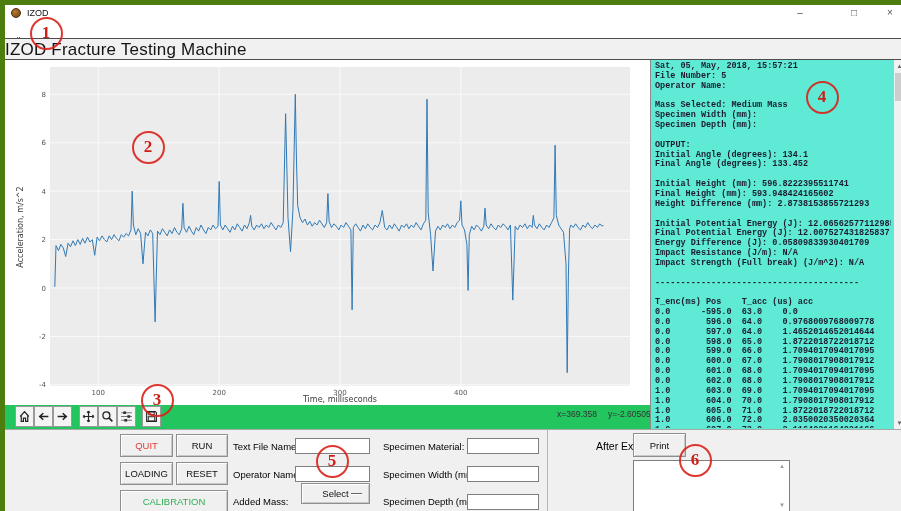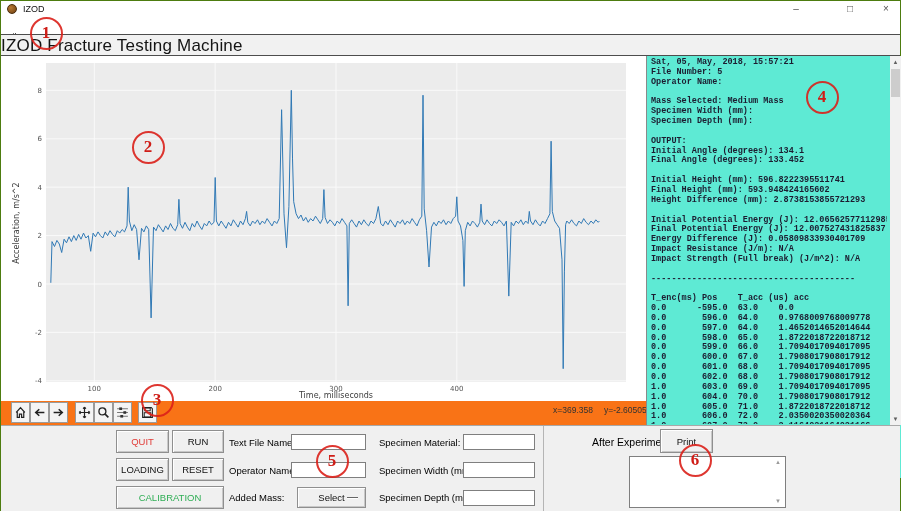--- a/index.html
+++ b/index.html
@@ -1,17 +1,17 @@
 <!DOCTYPE html>
 <html><head>
 <meta charset="utf-8">
 <style>
   * { margin:0; padding:0; box-sizing:border-box; }
   html,body { width:901px; height:511px; overflow:hidden; font-family:"Liberation Sans",sans-serif; background:#fff; }
-  #window { position:absolute; left:0; top:0; width:901px; height:511px; border:1px solid #4d7c0f; background:#fff; }
+  #window { position:absolute; left:0; top:0; width:901px; height:511px; border:5px solid #4d7c0f; background:#fff; }
 
   
   #titlebar { position:absolute; left:0; top:0; width:899px; height:17px; background:#fff; }
   #app-icon { position:absolute; left:6px; top:3px; width:10px; height:10px; border-radius:50%;
               background:radial-gradient(circle at 35% 35%, #b97a33, #6e3f12); border:1px solid #4a2c0c; }
   #win-title { position:absolute; left:22px; top:3px; font-size:9px; color:#111; }
   .winctl { position:absolute; top:0; width:34px; height:17px; text-align:center; font-size:10px; color:#555; line-height:16px; cursor:default; }
   #btn-min { left:778px; } #btn-max { left:832px; } #btn-close { left:868px; }
 
   
@@ -23,21 +23,21 @@
             border-top:1px solid #4d4d4d; border-bottom:1px solid #4d4d4d; text-align:left; }
   #banner span { font-size:17px; color:#141414; line-height:21px; letter-spacing:0.2px; }
 
   
   #main-left { position:absolute; left:0; top:55px; width:644px; height:369px; background:#fff; }
   #figure { position:absolute; left:8px; top:2px; width:634px; height:343px; background:#fff; }
   .tick { font-family:"DejaVu Sans",sans-serif; font-size:7px; fill:#555; }
   .axlabel { font-family:"DejaVu Sans",sans-serif; font-size:8px; fill:#3c3c3c; }
 
   
-  #navbar { position:absolute; left:0; top:345px; width:692px; height:24px; background:#f97316;text-align:right; }
+  #navbar { position:absolute; left:0; top:345px; width:692px; height:24px; background:#22c55e;text-align:right; }
   .navbtn { position:absolute; top:1px; width:19px; height:21px; background:#f4f4f4; border:1px solid #9a9a9a;
             display:flex; align-items:center; justify-content:center; }
   .navbtn svg { display:block; }
 
   #coords { position:absolute; left:552px; top:4px; width:88px; display:flex; gap:11px; font-size:8.5px; color:#333; }
 
   
   #output-panel { position:absolute; left:645px; top:55px; width:256px; height:422px; background:#5eead4; border-left:1px solid #8a8a8a; overflow:hidden; }
   #output-text { position:absolute; left:4px; top:2px; width:236px; height:366px; overflow:hidden;
                  font-family:"Liberation Mono",monospace; font-size:8.5px; font-weight:700; line-height:9.85px; color:#1c1c30; white-space:pre; }
@@ -47,21 +47,21 @@
 
   
   #bottom { position:absolute; left:0; top:424px; width:899px; height:86px; background:#f0f0f0; border-top:1px solid #a8a8a8; }
   .tkbtn { position:absolute; background:#f0f0f0; border:1px solid #8f8f8f; box-shadow:inset 1px 1px 0 #fff, inset -1px -1px 0 #c8c8c8;
            font-size:9.5px; color:#111; display:flex; align-items:center; justify-content:center; cursor:default; }
   .quit-color { color:#e03a36; }
   .calib-color { color:#2fae55; }
   .formlabel { position:absolute; font-size:9.5px; color:#000; }
   .tkinput { position:absolute; height:16px; background:#fff; border:1px solid #7f7f7f; font-size:9px; padding:0 2px;
              font-family:"Liberation Sans",sans-serif; }
-  #dropdown { position:absolute; left:296px; top:61px; width:69px; height:21px; background:#f0f0f0; border:1px solid #8f8f8f;
+  #dropdown { position:absolute; left:296px; top:53px; width:69px; height:21px; background:#f0f0f0; border:1px solid #8f8f8f;
               box-shadow:inset 1px 1px 0 #fff, inset -1px -1px 0 #c8c8c8; font-size:9.5px; color:#111;
               display:flex; align-items:center; justify-content:center; }
   #dropdown .indicator { position:absolute; right:7px; top:9px; width:11px; height:2px; border-top:1px solid #666; border-bottom:1px solid #fff; }
   #vdivider { position:absolute; left:542px; top:0; width:1px; height:86px; background:#b5b5b5; }
   #note-box { position:absolute; left:628px; top:30px; width:157px; height:52px; background:#fff; border:1px solid #7f7f7f;
               font-family:"Liberation Sans",sans-serif; font-size:9px; resize:none; outline:none; }
   .note-arrow { position:absolute; font-size:6px; color:#9a9a9a; left:774px; }
 
   
   .ann { position:absolute; width:33px; height:33px; border:2.5px solid rgba(218,32,26,0.9); border-radius:50%;
@@ -235,21 +235,21 @@
     <div id="dropdown">
       <span>Select</span>
       <span class="indicator"></span>
     </div>
     <span class="formlabel" style="left:378px; top:66px;">Specimen Depth (mm):</span>
     <input class="tkinput" style="left: 462px; top: 64px; width: 72px;" value="">
 
     <div id="vdivider"></div>
 
     <span class="formlabel" style="left:547px; top:10px; font-size:10.5px;margin-left:44px;">After Experiment:</span>
-    <div class="tkbtn" style="left:659px; top:3px; width:53px; height:24px;">Print</div>
+    <div class="tkbtn" style="left:628px; top:3px; width:53px; height:24px;">Print</div>
     <span class="formlabel" style="left:547px; top:56px;margin-top:26px;">Operator Note:</span>
     <textarea id="note-box" style=""></textarea>
     <span class="note-arrow" style="top:33px">▲</span>
     <span class="note-arrow" style="top:72px">▼</span>
   </div>
 
 </div>
 
 <div class="ann" style="left: 29.5px; top: 16.5px;">1</div>
 <div class="ann" style="left: 131.5px; top: 130.5px;">2</div>

